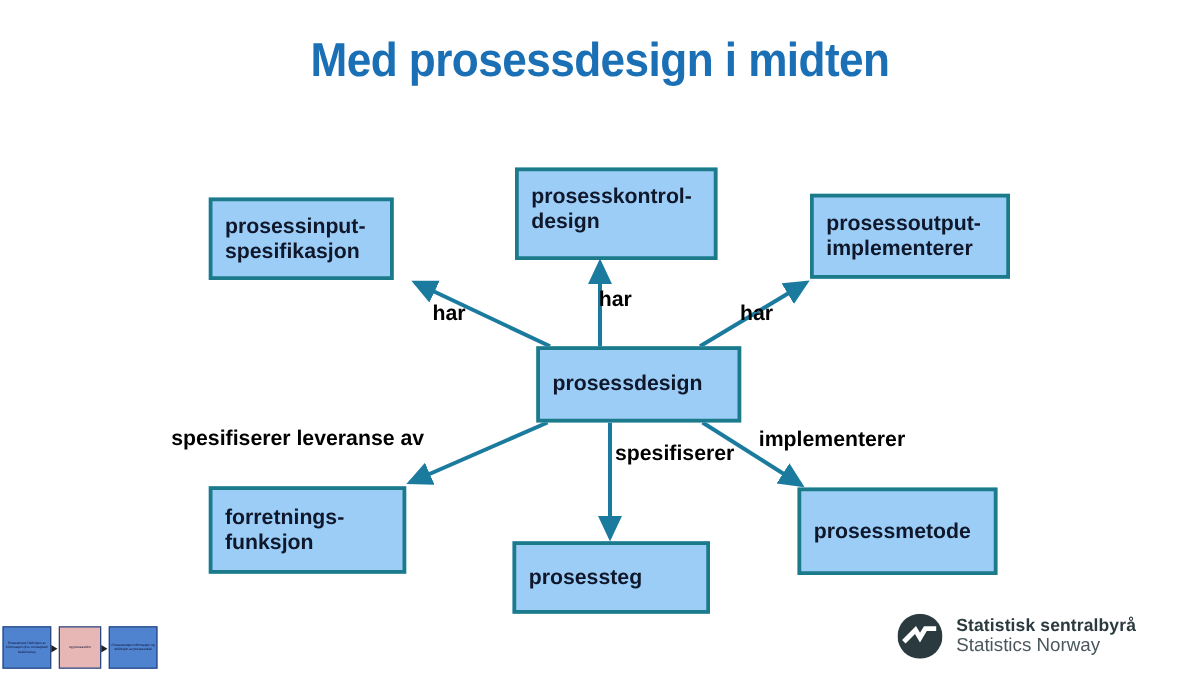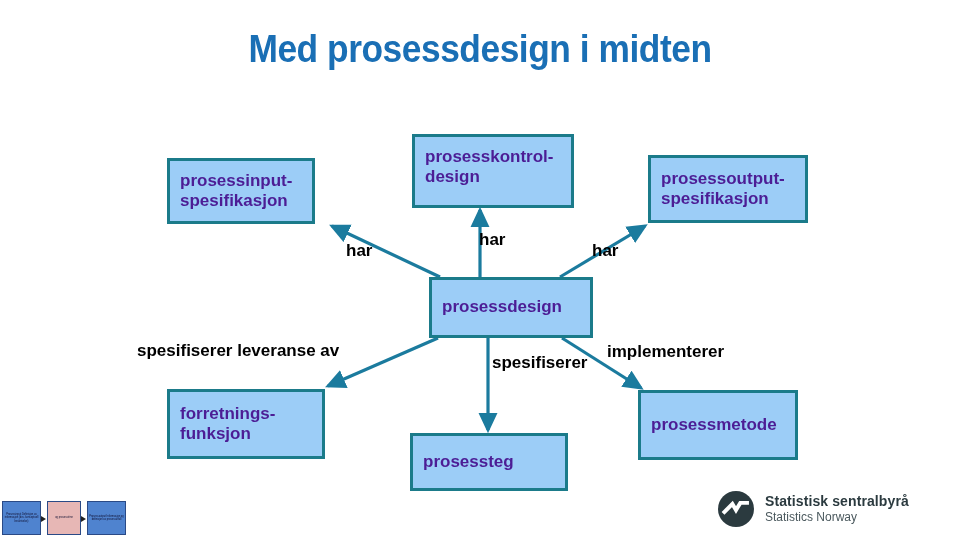--- a/index.html
+++ b/index.html
@@ -42,21 +42,21 @@
     height: 540px;
     pointer-events: none;
   }
 
   
   .box {
     position: absolute;
     box-sizing: border-box;
     background: #9ccdf7;
     border: 3px solid #1b7b8a;
-    color: #4c1d95;
+    color: #0f172a;
     font-family: "Liberation Sans", sans-serif;
     font-weight: bold;
     font-size: 17px;
     line-height: 1.18;
     display: flex;
     align-items: center;
     padding-left: 10px;
     white-space: pre-line;
   }
   .box-label { display: block; }
@@ -148,21 +148,21 @@
   #ssb-name {
     font-family: "Liberation Sans", sans-serif;
     font-weight: bold;
     font-size: 14px;
     color: #2b3a3f;
     letter-spacing: 0.1px;
   }
   #ssb-sub {
     font-family: "Liberation Sans", sans-serif;
     font-weight: normal;
-    font-size: 12px;
+    font-size: 15px;
     color: #4a585d;
     margin-top: 2px;
   }
 </style>
 </head>
 <body>
 
 <div id="page">
 
   <div id="title">Med prosessdesign i midten</div>
@@ -192,21 +192,21 @@
 spesifikasjon</span>
   </div>
 
   <div class="box" id="box-control">
     <span class="box-label">prosesskontrol-
 design</span>
   </div>
 
   <div class="box" id="box-output">
     <span class="box-label">prosessoutput-
-spesifikasjon</span>
+implementerer</span>
   </div>
 
   <div class="box" id="box-design">
     <span class="box-label">prosessdesign</span>
   </div>
 
   <div class="box" id="box-function">
     <span class="box-label">forretnings-
 funksjon</span>
   </div>

